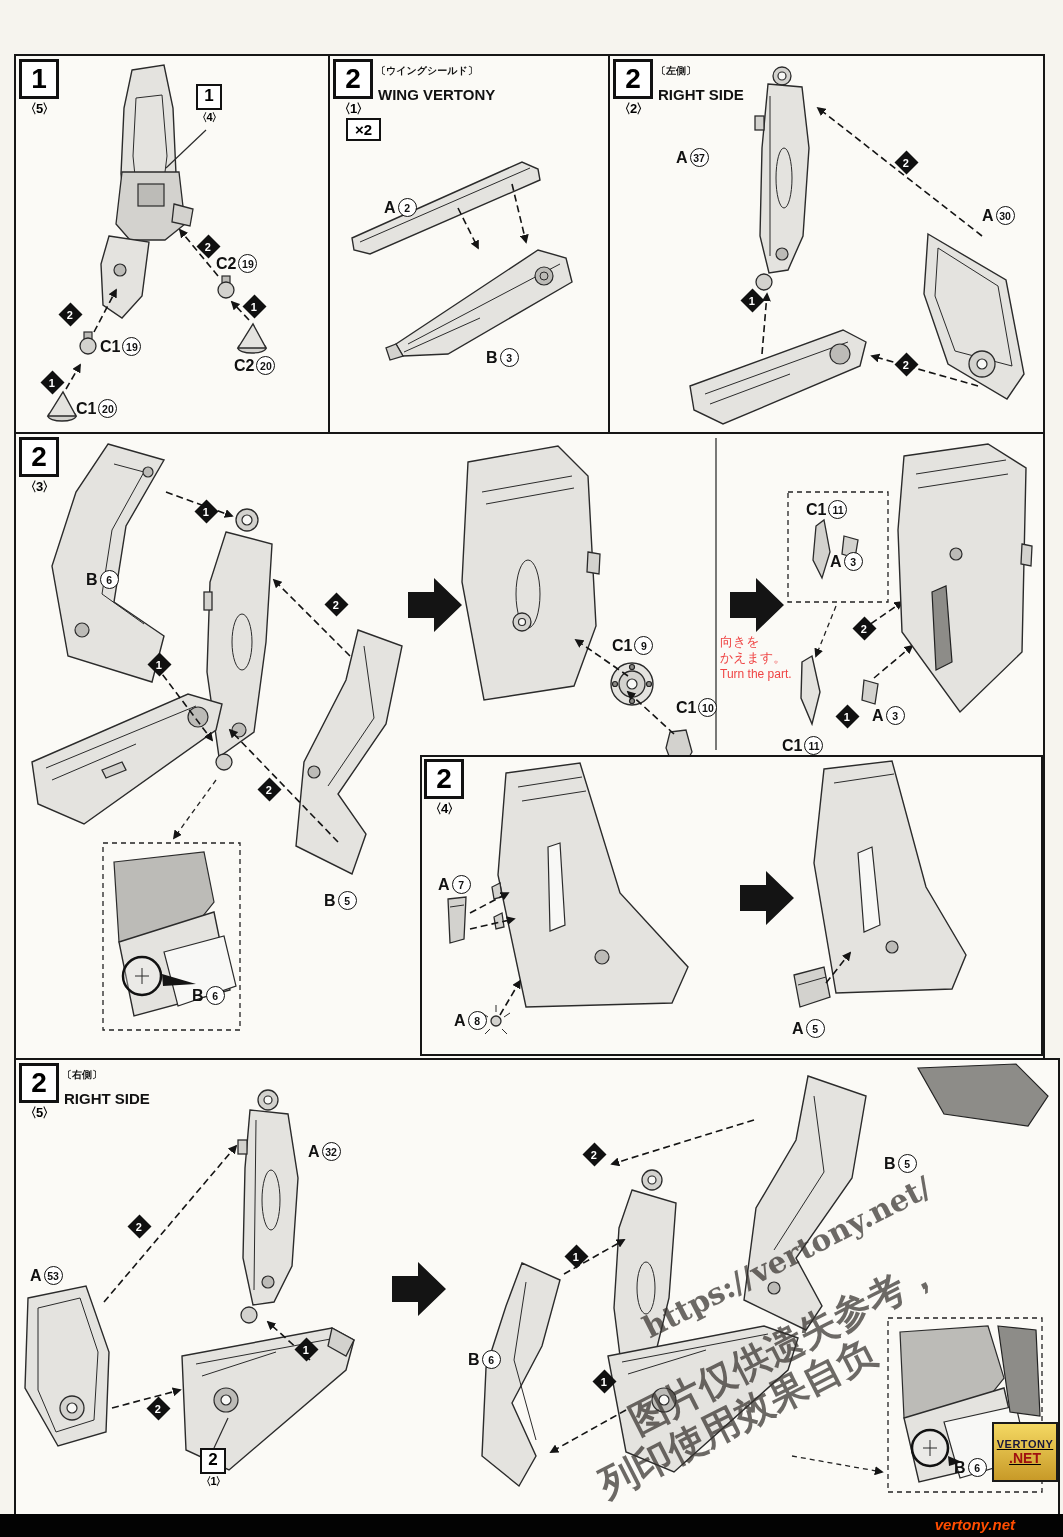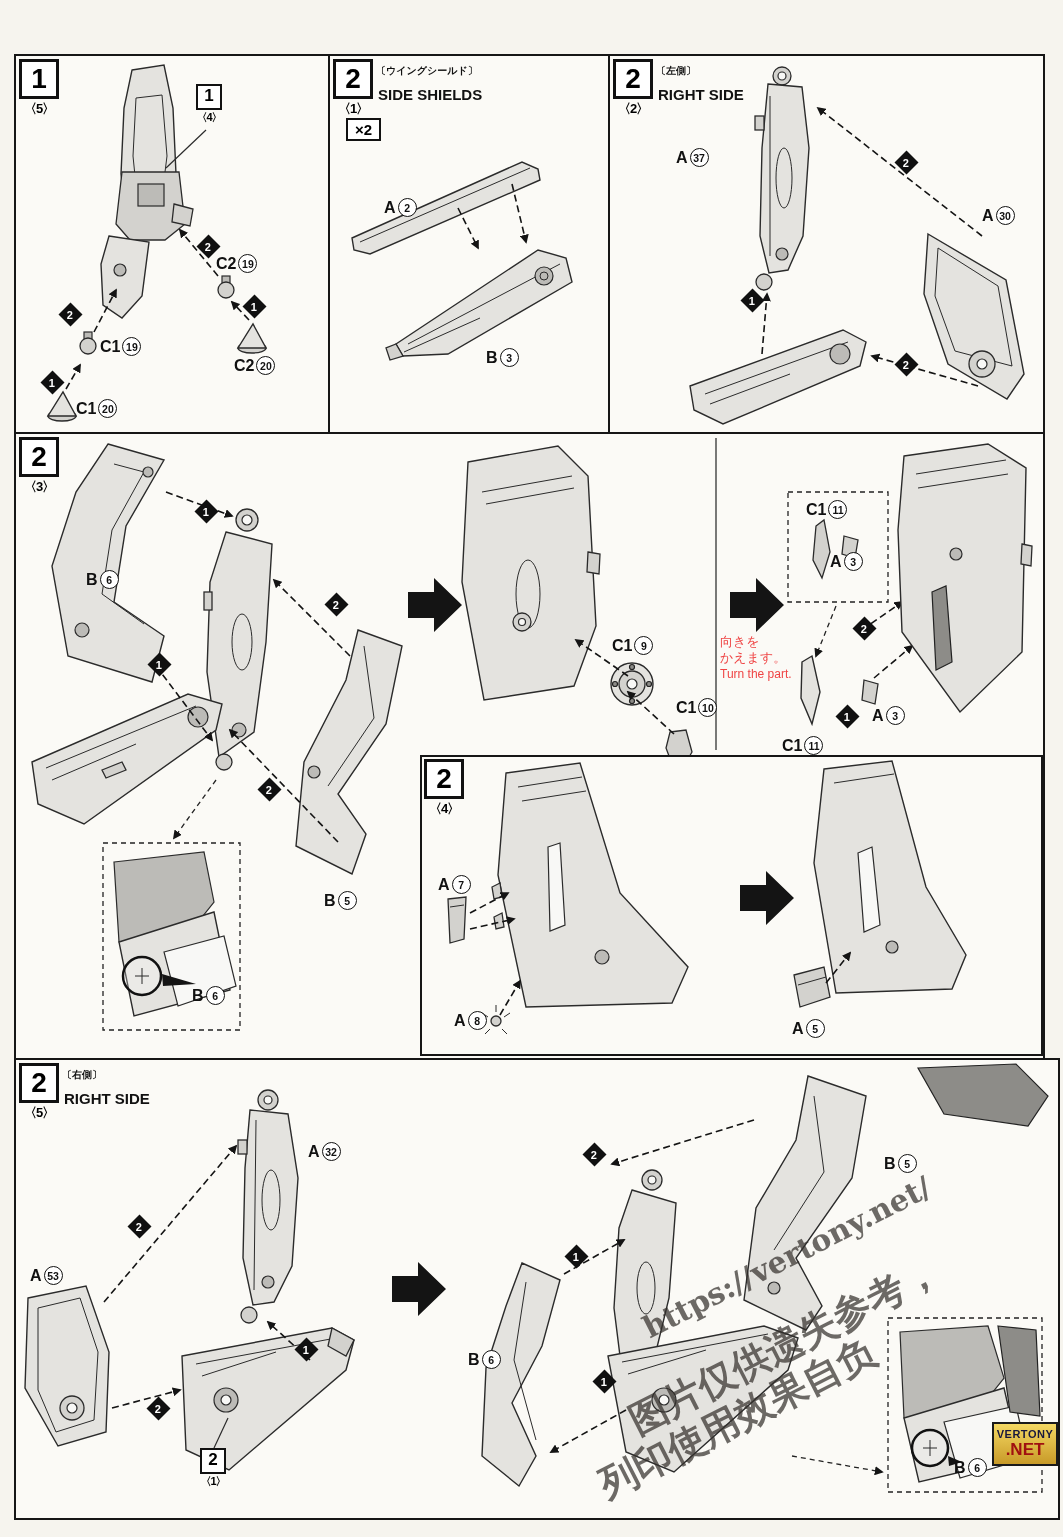--- a/index.html
+++ b/index.html
@@ -29,25 +29,25 @@
   .plabel{position:absolute;font-weight:bold;font-size:16px;display:flex;align-items:center;white-space:nowrap;color:#111;}
   .circ{display:inline-flex;width:17px;height:17px;border:1.7px solid #111;border-radius:50%;
         align-items:center;justify-content:center;font-size:10.5px;font-weight:bold;background:#fff;margin-left:2px;}
   .title-jp{position:absolute;font-size:10px;font-weight:bold;color:#111;white-space:nowrap;}
   .title-en{position:absolute;font-size:15px;font-weight:bold;color:#111;white-space:nowrap;}
   .mult{position:absolute;border:2px solid #111;background:#fff;font-size:15px;font-weight:bold;padding:1px 7px;}
   .note{position:absolute;font-size:13px;line-height:1.25;color:#ef4444;}
   .note .en{font-size:12px;}
   .wm{position:absolute;color:rgba(52,49,45,0.72);font-weight:bold;transform-origin:left center;
       white-space:nowrap;font-family:"DejaVu Serif",serif;pointer-events:none;}
-  .logo{position:absolute;left:992px;top:1422px;width:66px;height:44px;border:2px solid #1a1a1a;
+  .logo{position:absolute;left:992px;top:1422px;width:66px;height:60px;border:2px solid #1a1a1a;
         background:linear-gradient(180deg,#f4d862,#c89a28);display:flex;flex-direction:column;
-        align-items:center;justify-content:center;box-sizing:border-box;}
+        align-items:center;justify-content:center;box-sizing:border-box;text-decoration:underline;}
   .logo-top{font-size:11px;font-weight:bold;color:#17173d;letter-spacing:.5px;}
-  .logo-bot{font-size:17px;font-weight:bold;color:#a01010;}
+  .logo-bot{font-size:14px;font-weight:bold;color:#a01010;}
   .footer{position:absolute;left:0;top:1514px;width:1063px;height:23px;background:#030303;}
   .footer-site{position:absolute;right:48px;top:2px;color:#ff4d00;font-weight:bold;font-size:15px;font-style:italic;}
 </style>
 </head>
 <body>
 
 <div class="page">
 
 <svg width="0" height="0" style="position:absolute" aria-hidden="true">
  <defs>
@@ -139,21 +139,21 @@
       <polygon class="p2" points="66,288 73,300 60,304 56,292"></polygon>
     </g>
     <path class="dl" d="M128,152 L148,192" marker-end="url(#arr)"></path>
     <path class="dl" d="M182,128 L196,186" marker-end="url(#arr)"></path>
   </svg>
   <div class="stepbox" style="left:3px;top:3px;">
     <div class="stepnum">2</div>
     <div class="stepsub">〈1〉</div>
   </div>
   <div class="title-jp" style="left:46px;top:8px;">〔ウイングシールド〕</div>
-  <div class="title-en" style="left:48px;top:30px;">SIDE SHIELDS</div>
+  <div class="title-en" style="left:48px;top:30px;">WING VERTONY</div>
   <div class="mult" style="left:16px;top:62px;">×2</div>
   <div class="plabel" style="left:54px;top:142px;">
     <span>A</span>
         <span class="circ">2</span>
   </div>
   <div class="plabel" style="left:156px;top:292px;">
     <span>B</span>
         <span class="circ">3</span>
   </div>
 </div>
@@ -542,14 +542,17 @@
 
 <div class="wm" style="left:645px;top:1312px;transform:rotate(-27deg);font-size:30px;">https://vertony.net/</div>
 <div class="wm" style="left:632px;top:1398px;transform:rotate(-27deg);font-size:38px;">图片仅供遗失参考，</div>
 <div class="wm" style="left:602px;top:1462px;transform:rotate(-27deg);font-size:38px;">列印使用效果自负</div>
 
 <div class="logo">
   <div class="logo-top">VERTONY</div>
   <div class="logo-bot">.NET</div>
 </div>
 
+<div class="footer">
+  <span class="footer-site">vertony.net</span>
+</div>
 
 </div>
 
 </body></html>

